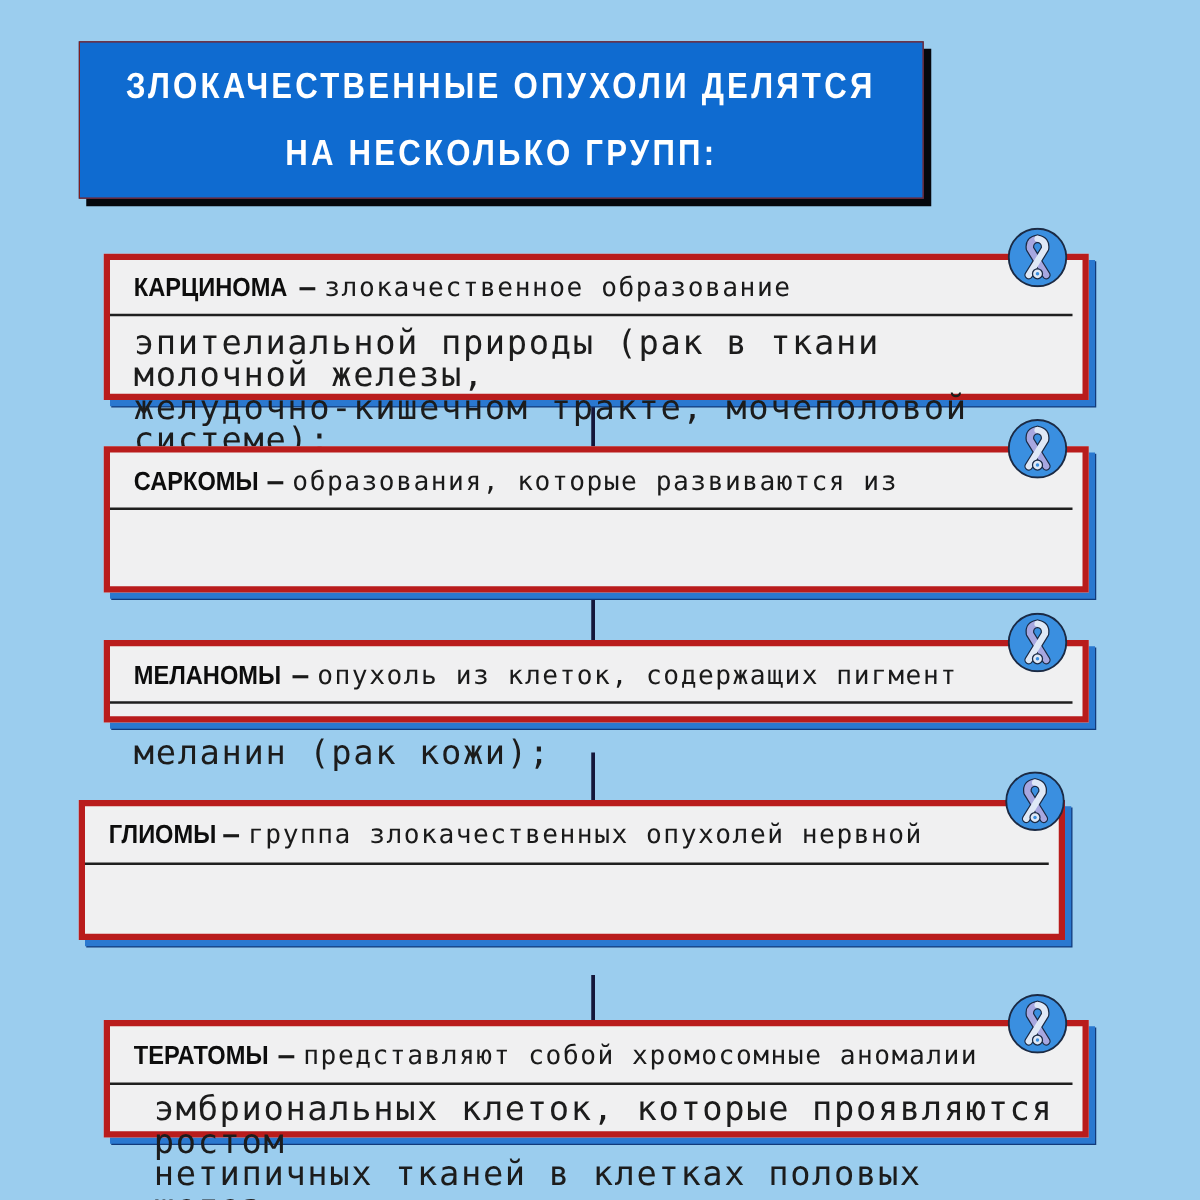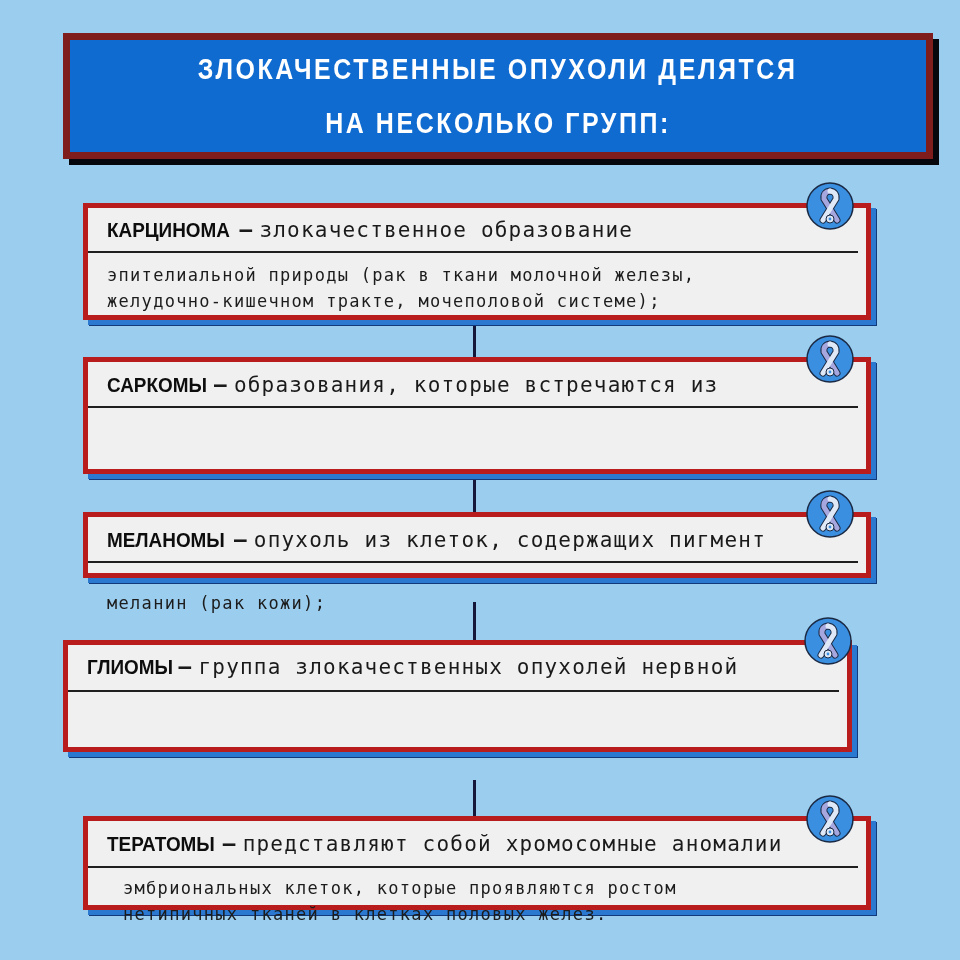--- a/index.html
+++ b/index.html
@@ -2,22 +2,22 @@
 <html><head>
 <meta charset="utf-8">
 <style>
   html, body { margin: 0; padding: 0; }
   body {
     width: 960px; height: 960px; background: #9bcdee;
     position: relative; overflow: hidden;
     font-family: "DejaVu Sans Mono", "Liberation Mono", monospace;
   }
   .header {
-    position: absolute; left: 63px; top: 33px; width: 870px; height: 126px;
-    background: #0f6bd0; border: 7px solid #7f1d1d;
+    position: absolute; left: 63px; top: 33px; width: 676px; height: 126px;
+    background: #0f6bd0; border: 1px solid #7f1d1d;
     box-shadow: 6px 6px 0 #05070d;
     display: flex; flex-direction: column; align-items: center; justify-content: center;
     box-sizing: border-box;
   }
   .header .line {
     color: #ffffff; font-family: "Liberation Sans", sans-serif; font-weight: bold;
     font-size: 29px; letter-spacing: 3px; transform: scaleX(0.86);
     line-height: 54px; white-space: nowrap;
   }
   .connector {
@@ -37,21 +37,21 @@
     font-size: 21px; letter-spacing: 0px; color: #0d0d0d;
     display: inline-block; transform: scaleX(0.9); transform-origin: left center;
     margin-right: -8px;
   }
   .card .dash { font-weight: bold; margin: 0 6px 0 4px; }
   .card .divider {
     position: absolute; left: 0; right: 8px; height: 1.5px; background: #1f1f1f;
   }
   .card .body {
     position: absolute; left: 19px; right: 12px;
-    font-size: 17px; line-height: 26px; color: #1c1c1c; letter-spacing: 1.3px;
+    font-size: 27px; line-height: 26px; color: #1c1c1c; letter-spacing: 1.3px;
     white-space: pre-line;
   }
   .ribbon {
     position: absolute; width: 48px; height: 48px;
   }
 </style>
 </head>
 <body>
 
 <div class="header">
@@ -68,21 +68,21 @@
   <div class="title-row" style="top:10px;">
     <span class="term">КАРЦИНОМА</span><span class="dash">–</span><span>злокачественное образование</span>
   </div>
   <div class="divider" style="top:43px;"></div>
   <div class="body" style="top:54px;">эпителиальной природы (рак в ткани молочной железы,
 желудочно-кишечном тракте, мочеполовой системе);</div>
 </div>
 
 <div class="card" style="left:83px;top:357px;width:788px;height:117px;">
   <div class="title-row" style="top:11px;">
-    <span class="term">САРКОМЫ</span><span class="dash">–</span><span>образования, которые встречаются из</span>
+    <span class="term">САРКОМЫ</span><span class="dash">–</span><span>образования, которые развиваются из</span>
   </div>
   <div class="divider" style="top:44px;"></div>
 </div>
 
 <div class="card" style="left:83px;top:512px;width:788px;height:66px;">
   <div class="title-row" style="top:11px;">
     <span class="term">МЕЛАНОМЫ</span><span class="dash">–</span><span>опухоль из клеток, содержащих пигмент</span>
   </div>
   <div class="divider" style="top:44px;"></div>
   <div class="body" style="top:53px;margin-top:20px;">меланин (рак кожи);</div>

